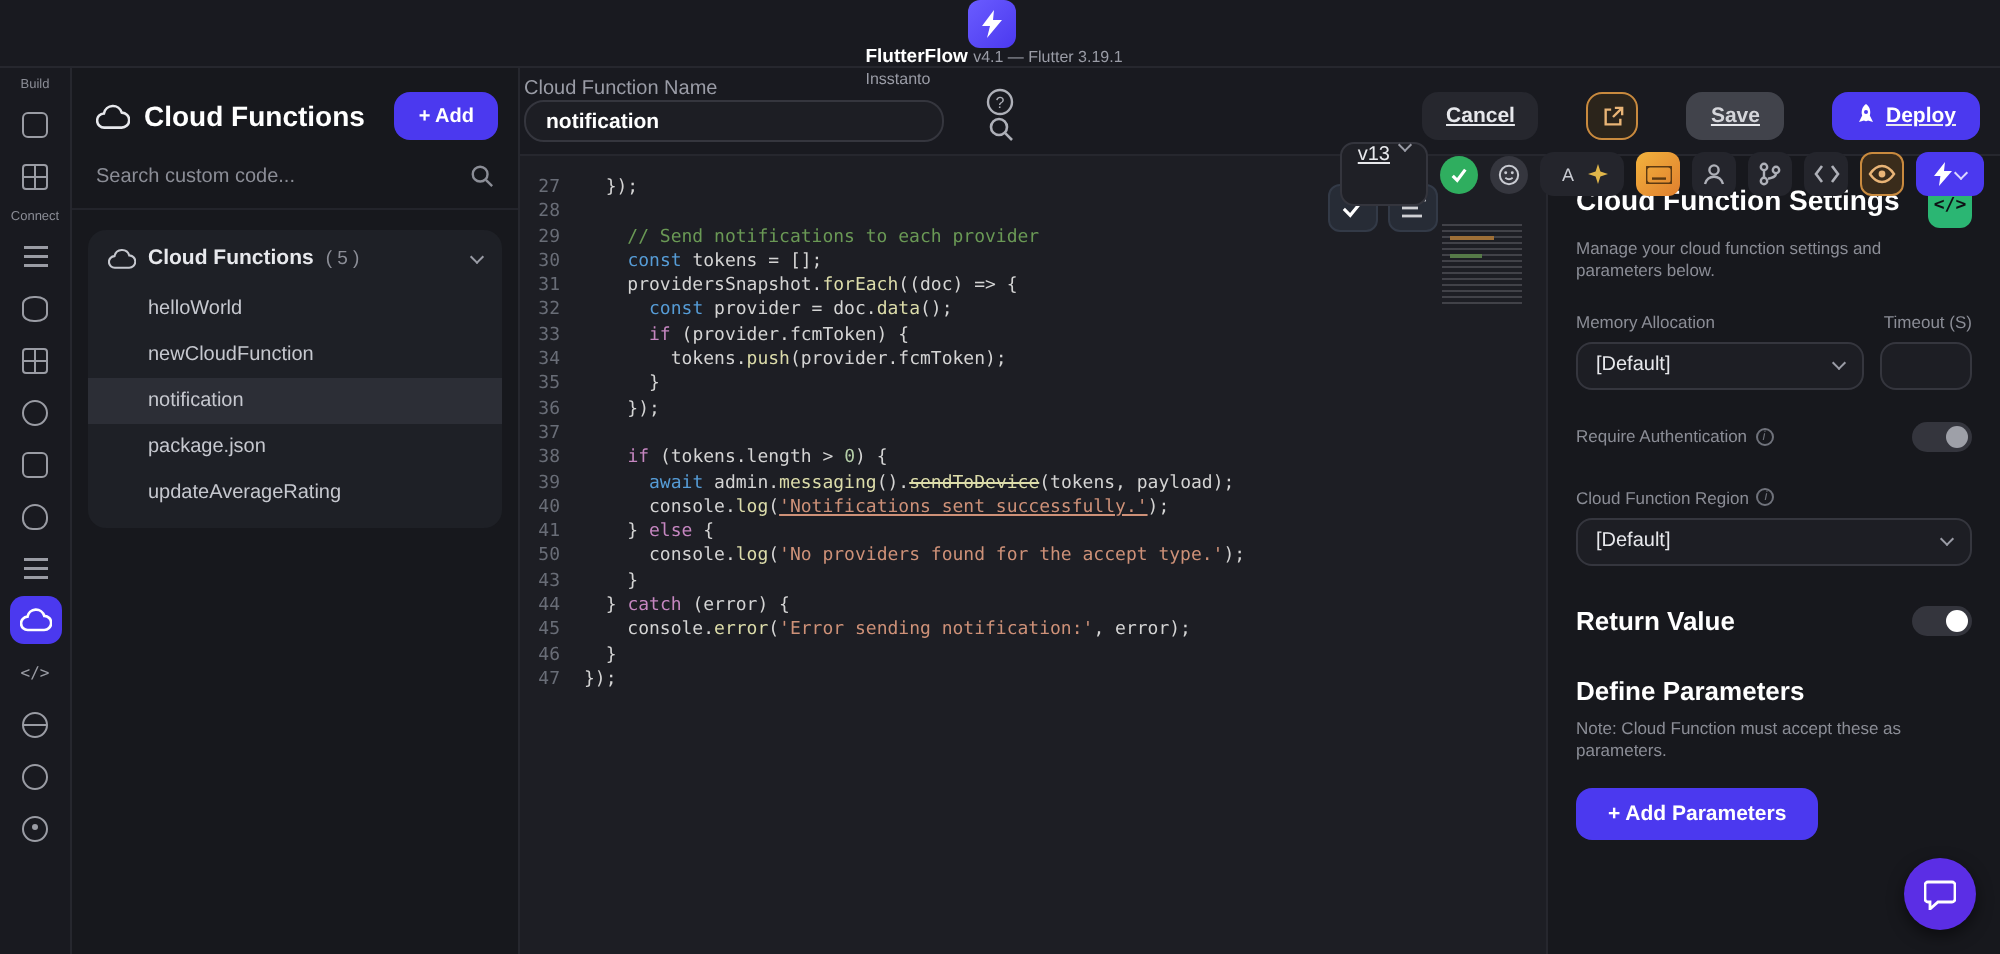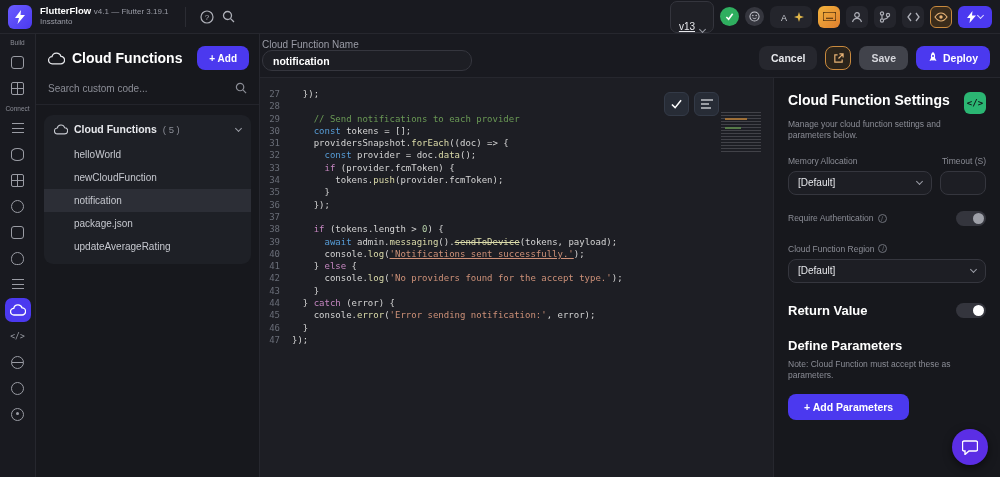--- a/index.html
+++ b/index.html
@@ -1,33 +1,33 @@
 <!DOCTYPE html>
 <html><head>
 <meta charset="utf-8">
 <style>
   * { margin:0; padding:0; box-sizing:border-box; }
   html,body { width:1000px; height:477px; overflow:hidden; background:#141519;
     font-family:"Liberation Sans", sans-serif; color:#e7e8ec; }
 
   
   .topbar { position:absolute; top:0; left:0; right:0; height:34px; background:#191a20;
-    border-bottom:1px solid #26272e; display:flex; align-items:center; padding:0 8px; z-index:5; }
+    border-bottom:1px solid #26272e; display:flex; align-items:center; padding:0 8px; z-index:5;flex-direction:column; }
   .logo { width:24px; height:24px; border-radius:6px; margin-right:8px; flex:0 0 auto;
     background:linear-gradient(135deg,#6a5cff,#4b39ef); display:flex; align-items:center; justify-content:center; }
   .titleblock { line-height:1.15; margin-right:6px; }
   .t1 { font-size:9.5px; font-weight:bold; color:#fff; white-space:nowrap; }
   .t1 .ver { font-weight:normal; color:#9a9ca6; font-size:8px; }
   .t2 { font-size:8px; color:#9a9ca6; }
   .tb-sep { width:1px; height:20px; background:#2b2c33; margin:0 10px; }
   .tb-ico { width:22px; height:22px; border-radius:6px; display:flex; align-items:center; justify-content:center;
     color:#aeb0b8; font-size:11px; cursor:pointer; }
   .tb-right { margin-left:auto; display:flex; align-items:center; gap:6px; }
   .pill { height:32px; border:1px solid #34353d; background:#1f2026; border-radius:7px; display:flex;
-    align-items:flex-end; gap:5px; padding:0 8px; font-size:10px; color:#e7e8ec; cursor:pointer;text-decoration:underline; }
+    align-items:flex-start; gap:5px; padding:0 8px; font-size:10px; color:#e7e8ec; cursor:pointer;text-decoration:underline; }
   .chev { width:5px; height:5px; border-right:1.4px solid #9a9ca6; border-bottom:1.4px solid #9a9ca6;
     transform:rotate(45deg); margin-top:-2px; flex:0 0 auto; }
   .sq-ico { width:22px; height:22px; border-radius:6px; background:#24252c; display:flex; align-items:center;
     justify-content:center; cursor:pointer; }
   .circ-ico { width:19px; height:19px; border-radius:50%; display:flex; align-items:center; justify-content:center; cursor:pointer; }
   .green { background:#2fae5f; }
   .grey { background:#35363e; }
   .tools-pill { width:42px; height:22px; border-radius:7px; background:#24252c; display:flex;
     align-items:center; justify-content:center; gap:5px; cursor:pointer; }
   .kbd { background:linear-gradient(135deg,#f2b33d,#e07f2e); }
@@ -76,21 +76,21 @@
   .fn-item { font-size:10px; color:#c6c8cf; padding:6px 10px 6px 30px; cursor:pointer; white-space:nowrap; }
   .fn-item.selected { background:#2c2e36; }
 
   
   .toolbar { position:absolute; top:34px; left:260px; right:0; height:44px; background:#191a20;
     border-bottom:1px solid #26272e; }
   .fn-name-label { position:absolute; left:-14px; top:5px; font-size:10px; color:#9a9ca6; padding-left:16px; }
   .fn-name-wrap { position:absolute; left:2px; top:16px; }
   .fn-name-wrap input { width:210px; height:21px; background:#1d1e24; border:1px solid #35363e; border-radius:10px;
     color:#fff; font-size:10.5px; font-weight:bold; padding:0 10px; outline:none; font-family:inherit; }
-  .tb-buttons { position:absolute; right:10px; top:12px; display:flex; align-items:flex-end; gap:8px; }
+  .tb-buttons { position:absolute; right:10px; top:12px; display:flex; align-items:flex-end; gap:24px;text-decoration:underline; }
   .btn { height:24px; border:none; border-radius:8px; font-size:10.5px; font-weight:bold; padding:0 12px;
     cursor:pointer; font-family:inherit; display:flex; align-items:center; gap:5px; }
   .btn-cancel { background:#26272e; color:#e7e8ec; }
   .btn-ext { width:26px; height:24px; padding:0; justify-content:center; background:#2b241b; border:1px solid #c98a3e; }
   .btn-save { background:#41434b; color:#d5d6db; }
   .btn-deploy { background:#4b39ef; color:#fff; }
 
   
   .editor { position:absolute; top:78px; left:260px; width:513px; bottom:0; background:#1d1e24; overflow:hidden; }
   .code { padding-top:10px; font-family:"DejaVu Sans Mono", monospace; font-size:9px; line-height:12.3px; }
@@ -358,21 +358,21 @@
       <div class="cl"><span class="ln">32</span><span class="lc"><span class="t-p">      </span><span class="t-k">const</span><span class="t-p"> provider = doc.</span><span class="t-f">data</span><span class="t-p">();</span></span></div>
       <div class="cl"><span class="ln">33</span><span class="lc"><span class="t-p">      </span><span class="t-k2">if</span><span class="t-p"> (provider.fcmToken) {</span></span></div>
       <div class="cl"><span class="ln">34</span><span class="lc"><span class="t-p">        tokens.</span><span class="t-f">push</span><span class="t-p">(provider.fcmToken);</span></span></div>
       <div class="cl"><span class="ln">35</span><span class="lc"><span class="t-p">      }</span></span></div>
       <div class="cl"><span class="ln">36</span><span class="lc"><span class="t-p">    });</span></span></div>
       <div class="cl"><span class="ln">37</span><span class="lc"> </span></div>
       <div class="cl"><span class="ln">38</span><span class="lc"><span class="t-p">    </span><span class="t-k2">if</span><span class="t-p"> (tokens.length &gt; </span><span class="t-num">0</span><span class="t-p">) {</span></span></div>
       <div class="cl"><span class="ln">39</span><span class="lc"><span class="t-p">      </span><span class="t-k">await</span><span class="t-p"> admin.</span><span class="t-f">messaging</span><span class="t-p">().</span><span class="t-d">sendToDevice</span><span class="t-p">(tokens, payload);</span></span></div>
       <div class="cl"><span class="ln">40</span><span class="lc"><span class="t-p">      console.</span><span class="t-f">log</span><span class="t-p">(</span><span class="t-su">'Notifications sent successfully.'</span><span class="t-p">);</span></span></div>
       <div class="cl"><span class="ln">41</span><span class="lc"><span class="t-p">    } </span><span class="t-k2">else</span><span class="t-p"> {</span></span></div>
-      <div class="cl"><span class="ln">42</span><span class="lc"><span class="t-p">      console.</span><span class="t-f">log</span><span class="t-p">(</span><span class="t-s">'No providers found for the accept type.'</span><span class="t-p">);</span></span></div>
+      <div class="cl"><span class="ln">50</span><span class="lc"><span class="t-p">      console.</span><span class="t-f">log</span><span class="t-p">(</span><span class="t-s">'No providers found for the accept type.'</span><span class="t-p">);</span></span></div>
       <div class="cl"><span class="ln">43</span><span class="lc"><span class="t-p">    }</span></span></div>
       <div class="cl"><span class="ln">44</span><span class="lc"><span class="t-p">  } </span><span class="t-k2">catch</span><span class="t-p"> (error) {</span></span></div>
       <div class="cl"><span class="ln">45</span><span class="lc"><span class="t-p">    console.</span><span class="t-f">error</span><span class="t-p">(</span><span class="t-s">'Error sending notification:'</span><span class="t-p">, error);</span></span></div>
       <div class="cl"><span class="ln">46</span><span class="lc"><span class="t-p">  }</span></span></div>
       <div class="cl"><span class="ln">47</span><span class="lc"><span class="t-p">});</span></span></div>
     </div>
   <div class="ed-btn ed-check">
     <svg width="11" height="10" viewBox="0 0 12 10">
         <path d="M1 5.5L4.5 9 11 1" fill="none" stroke="#fff" stroke-width="1.7"></path>
       </svg>

